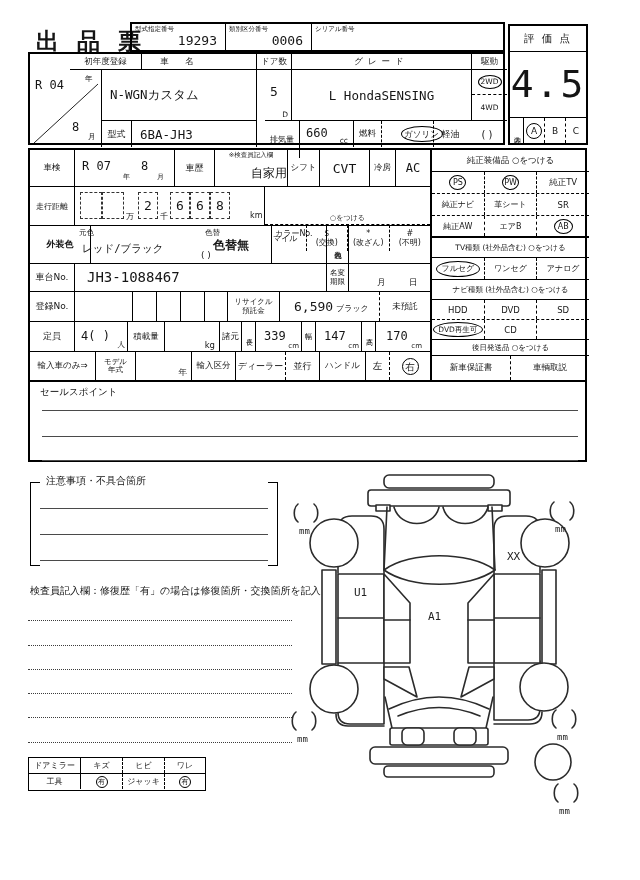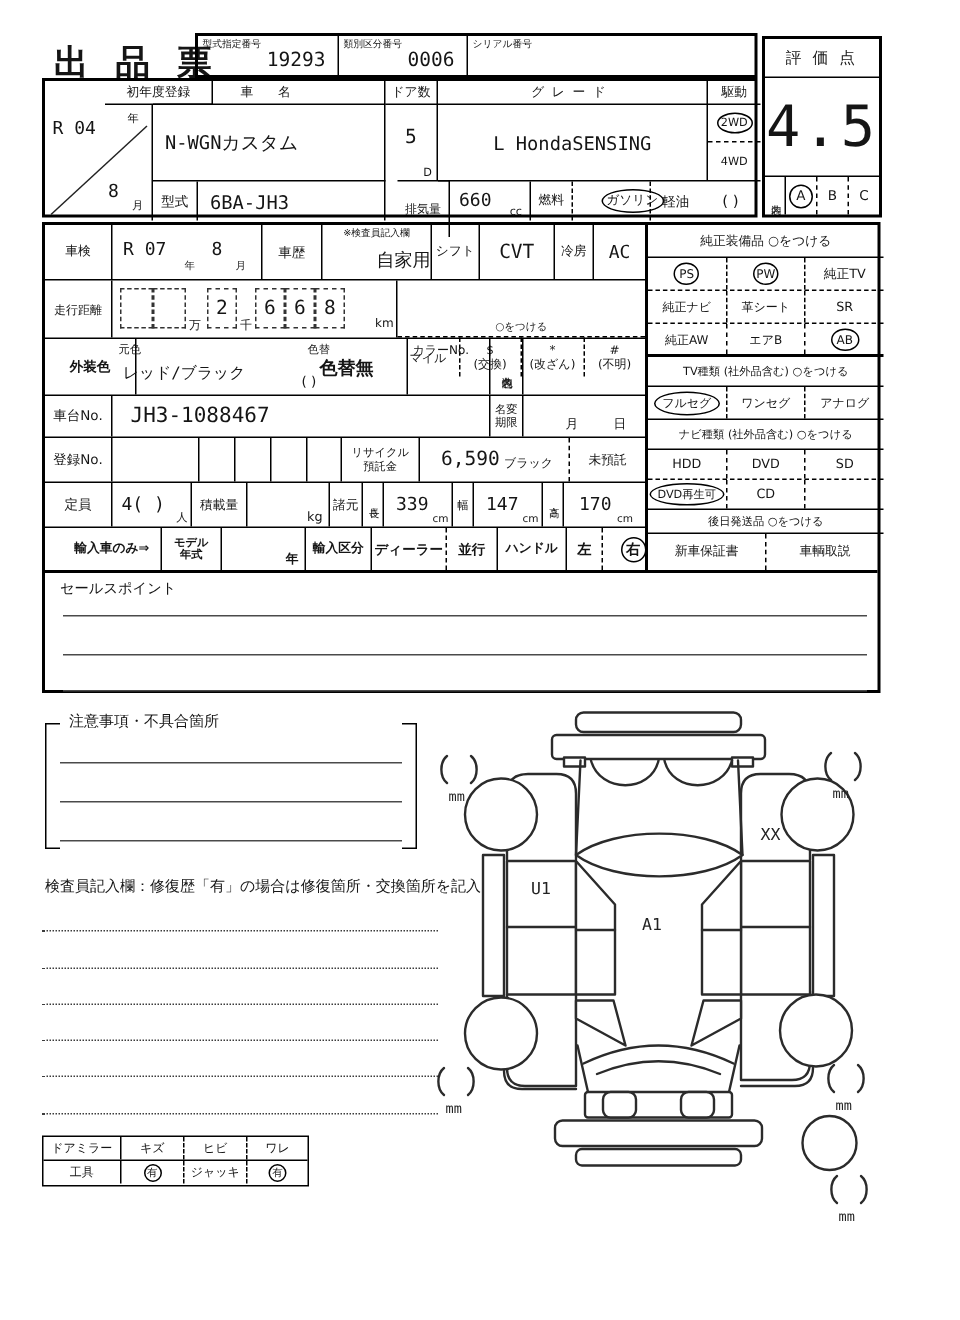--- a/index.html
+++ b/index.html
@@ -242,21 +242,21 @@
         <span class="a mono" style="left:8px;top:7px;font-size:12px;">147</span>
         <span class="a" style="right:2px;bottom:1px;font-size:7px;">cm</span>
       </div>
       <div class="a cent vtext br" style="left:332px;top:0;width:14px;height:100%;font-size:7px;line-height:7px;">高さ</div>
       <div class="a" style="left:346px;top:0;width:54px;height:100%;">
         <span class="a mono" style="left:10px;top:7px;font-size:12px;">170</span>
         <span class="a" style="right:8px;bottom:1px;font-size:7px;">cm</span>
       </div>
     </div>
 
-    <div class="a" style="left:12px;top:202px;width:400px;height:28px;font-weight:bold;">
+    <div class="a" style="left:0;top:202px;width:400px;height:28px;">
       <div class="a cent br" style="left:0;top:0;width:66px;height:100%;font-size:8.5px;">輸入車のみ⇒</div>
       <div class="a cent br pre" style="left:66px;top:0;width:40px;height:100%;font-size:7.5px;line-height:8.5px;">モデル
 年式</div>
       <div class="a br" style="left:106px;top:0;width:56px;height:100%;">
         <span class="a" style="right:4px;bottom:1px;font-size:8.5px;">年</span>
       </div>
       <div class="a cent br" style="left:162px;top:0;width:44px;height:100%;font-size:8.5px;">輸入区分</div>
       <div class="a cent brd" style="left:206px;top:0;width:50px;height:100%;font-size:9px;">ディーラー</div>
       <div class="a cent br" style="left:256px;top:0;width:34px;height:100%;font-size:9px;">並行</div>
       <div class="a cent br" style="left:290px;top:0;width:46px;height:100%;font-size:8.5px;">ハンドル</div>

